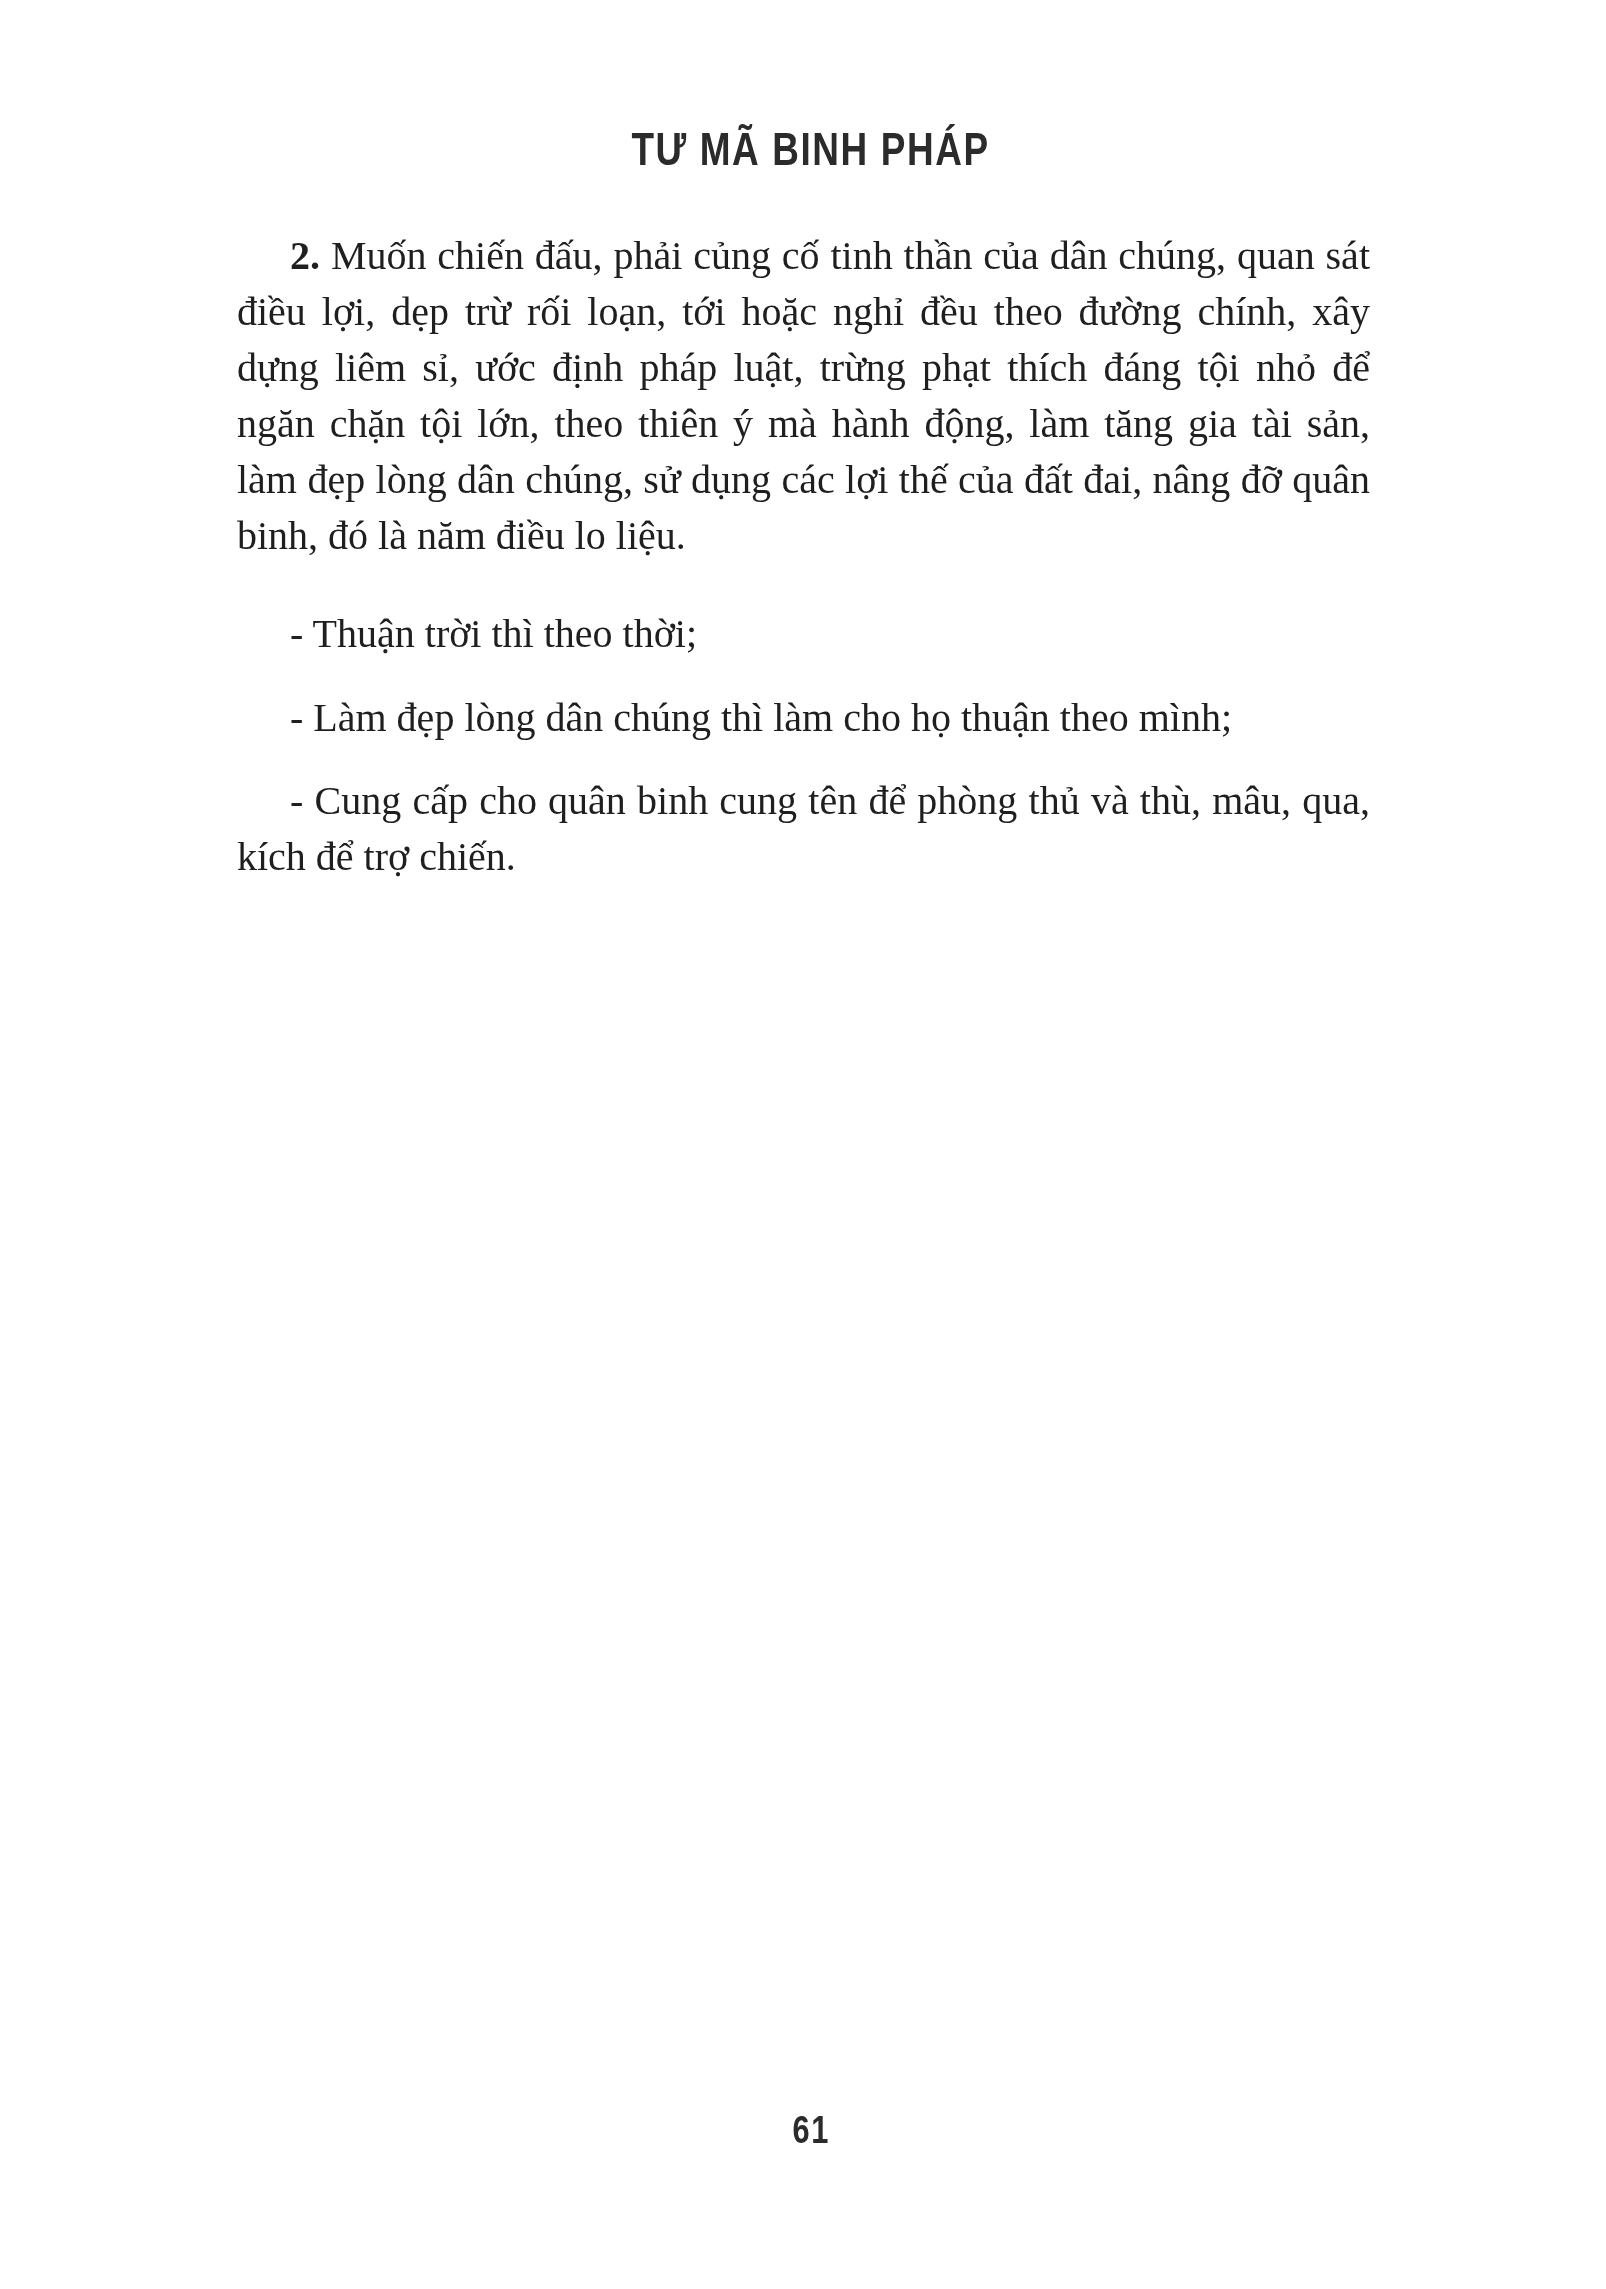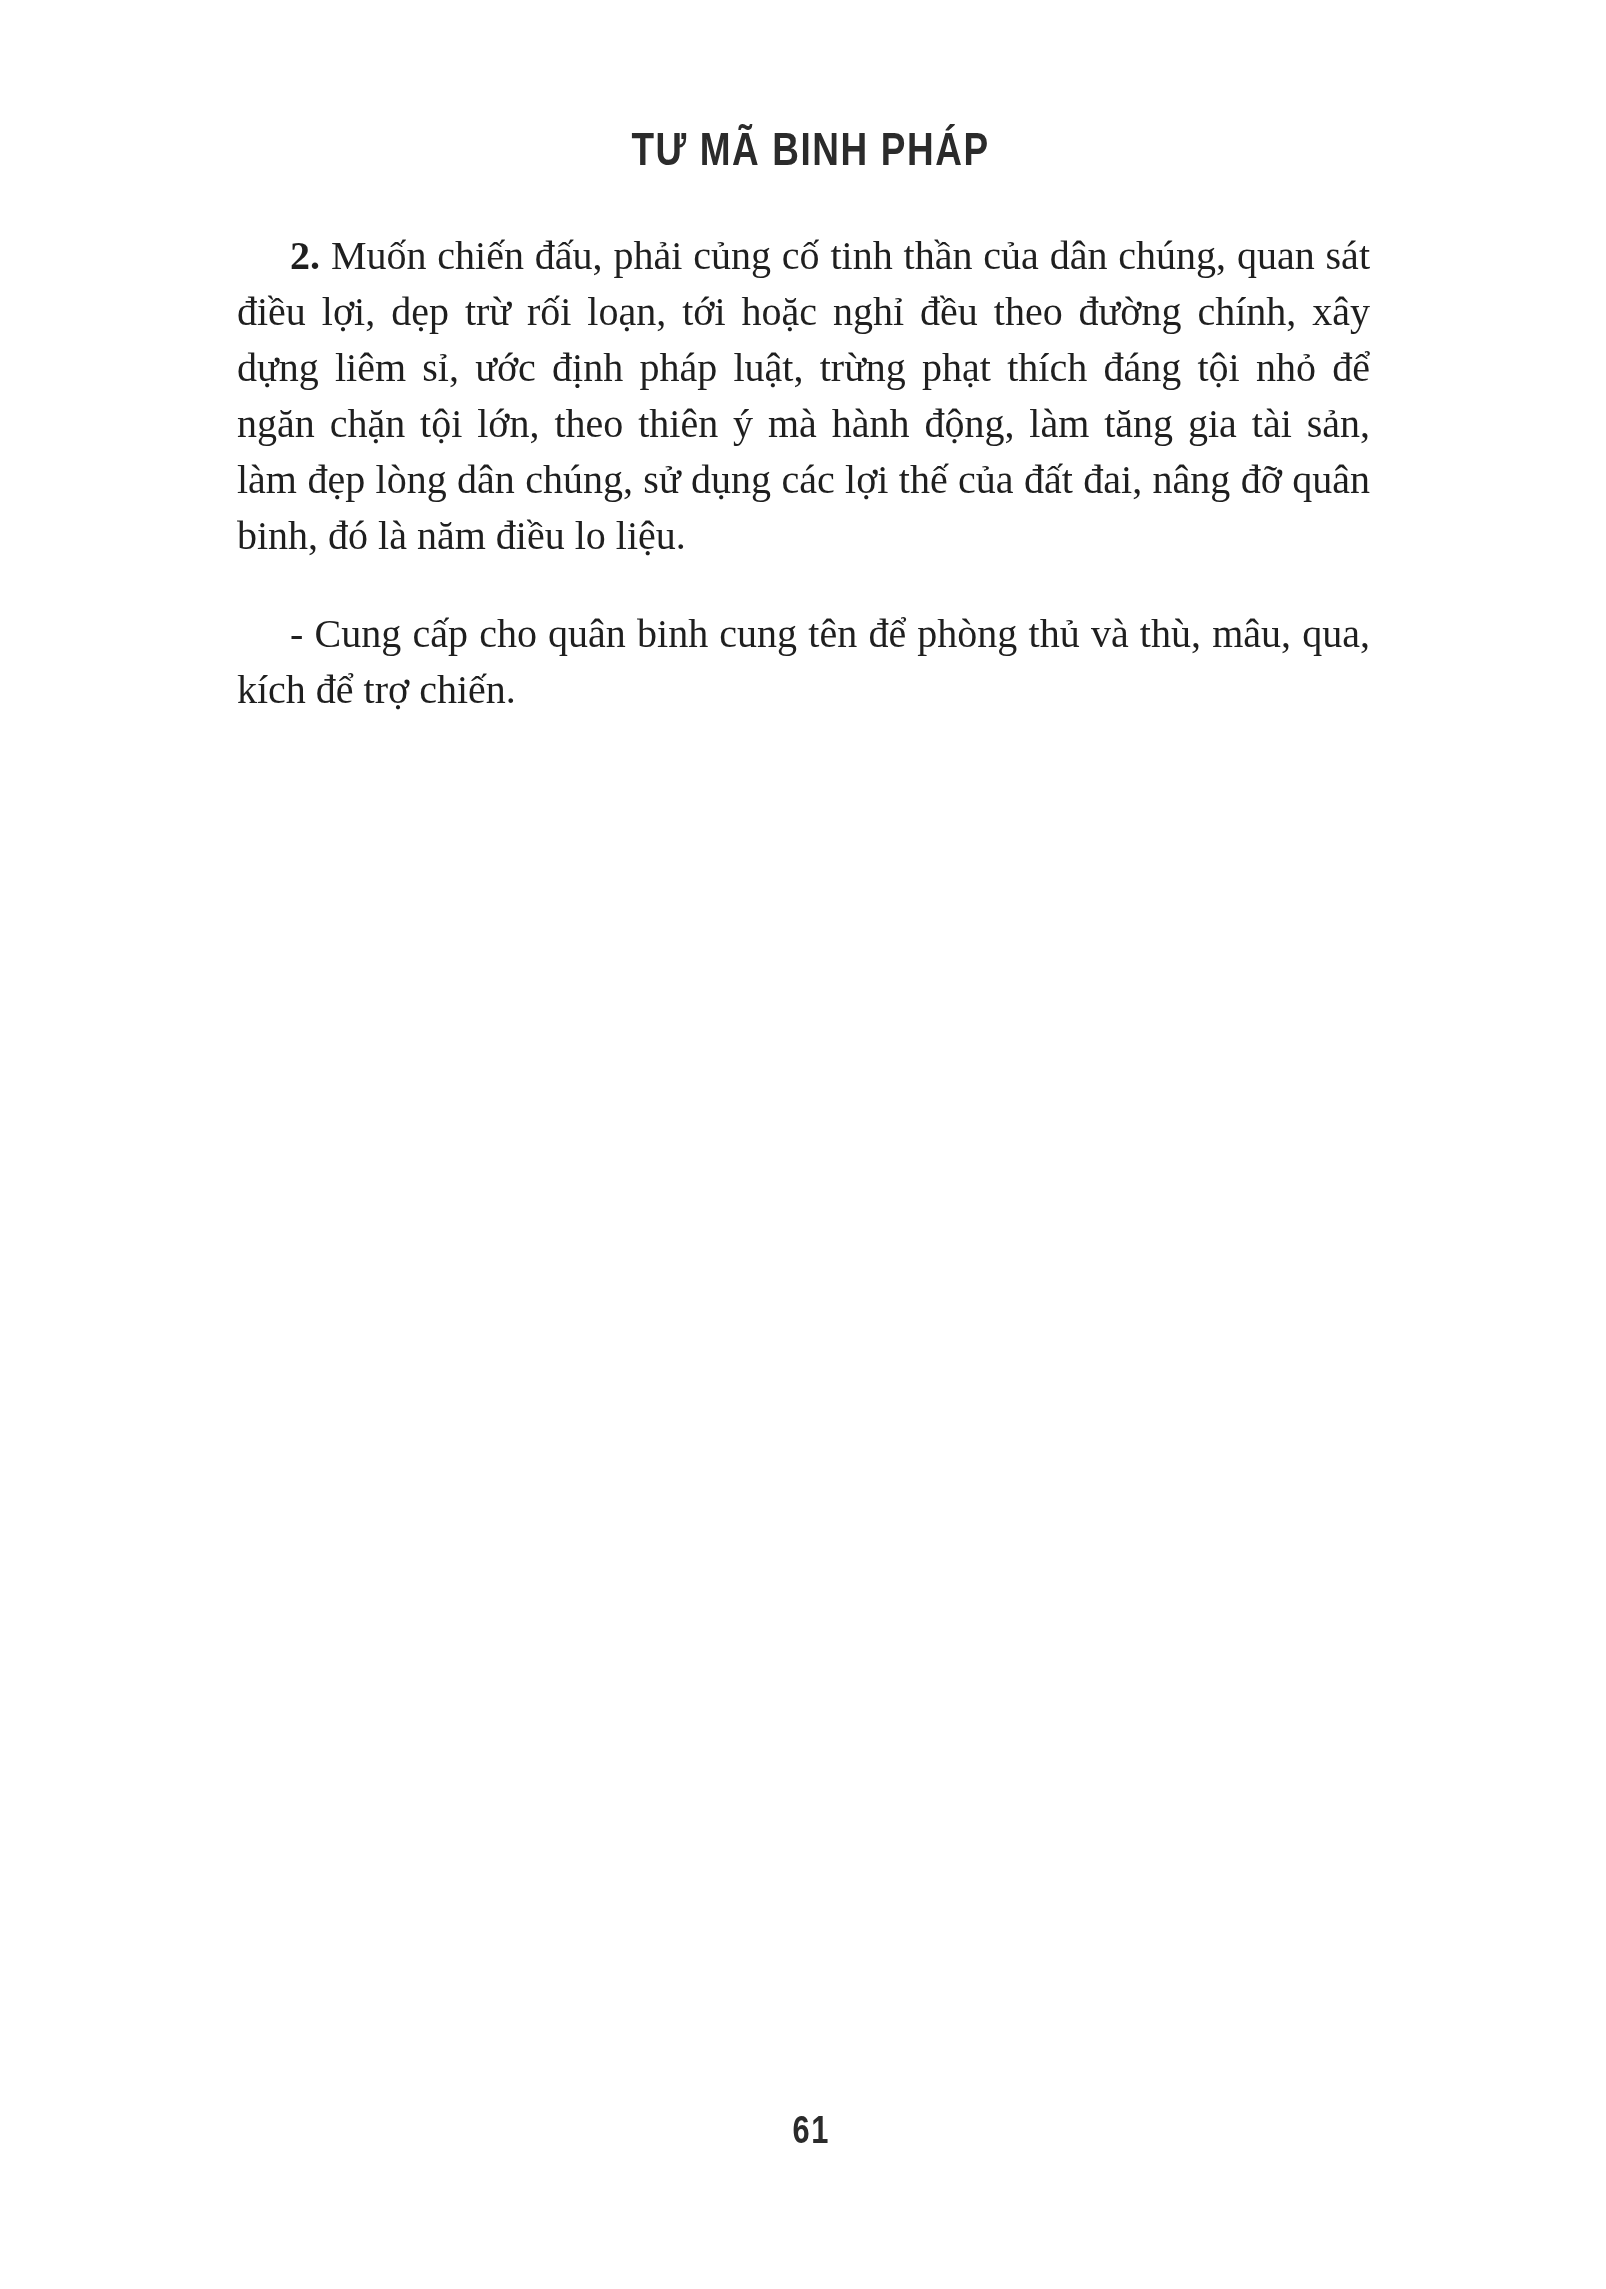--- a/index.html
+++ b/index.html
@@ -71,20 +71,22 @@
 
 <div class="page">
 
   <div class="running-header">
     <span class="display-type">TƯ MÃ BINH PHÁP</span>
   </div>
 
   <div class="content">
     <p class="intro"><span class="para-number">2.</span><span> Muốn chiến đấu, phải củng cố tinh thần của dân chúng, quan sát điều lợi, dẹp trừ rối loạn, tới hoặc nghỉ đều theo đường chính, xây dựng liêm sỉ, ước định pháp luật, trừng phạt thích đáng tội nhỏ để ngăn chặn tội lớn, theo thiên ý mà hành động, làm tăng gia tài sản, làm đẹp lòng dân chúng, sử dụng các lợi thế của đất đai, nâng đỡ quân binh, đó là năm điều lo liệu.</span></p>
 
+    <p>- Thuận trời thì theo thời;</p>
+    <p>- Làm đẹp lòng dân chúng thì làm cho họ thuận theo mình;</p>
     <p>- Cung cấp cho quân binh cung tên để phòng thủ và thù, mâu, qua, kích để trợ chiến.</p>
   </div>
 
   <div class="footer">
     <span class="display-type">61</span>
   </div>
 
 </div>
 
 

